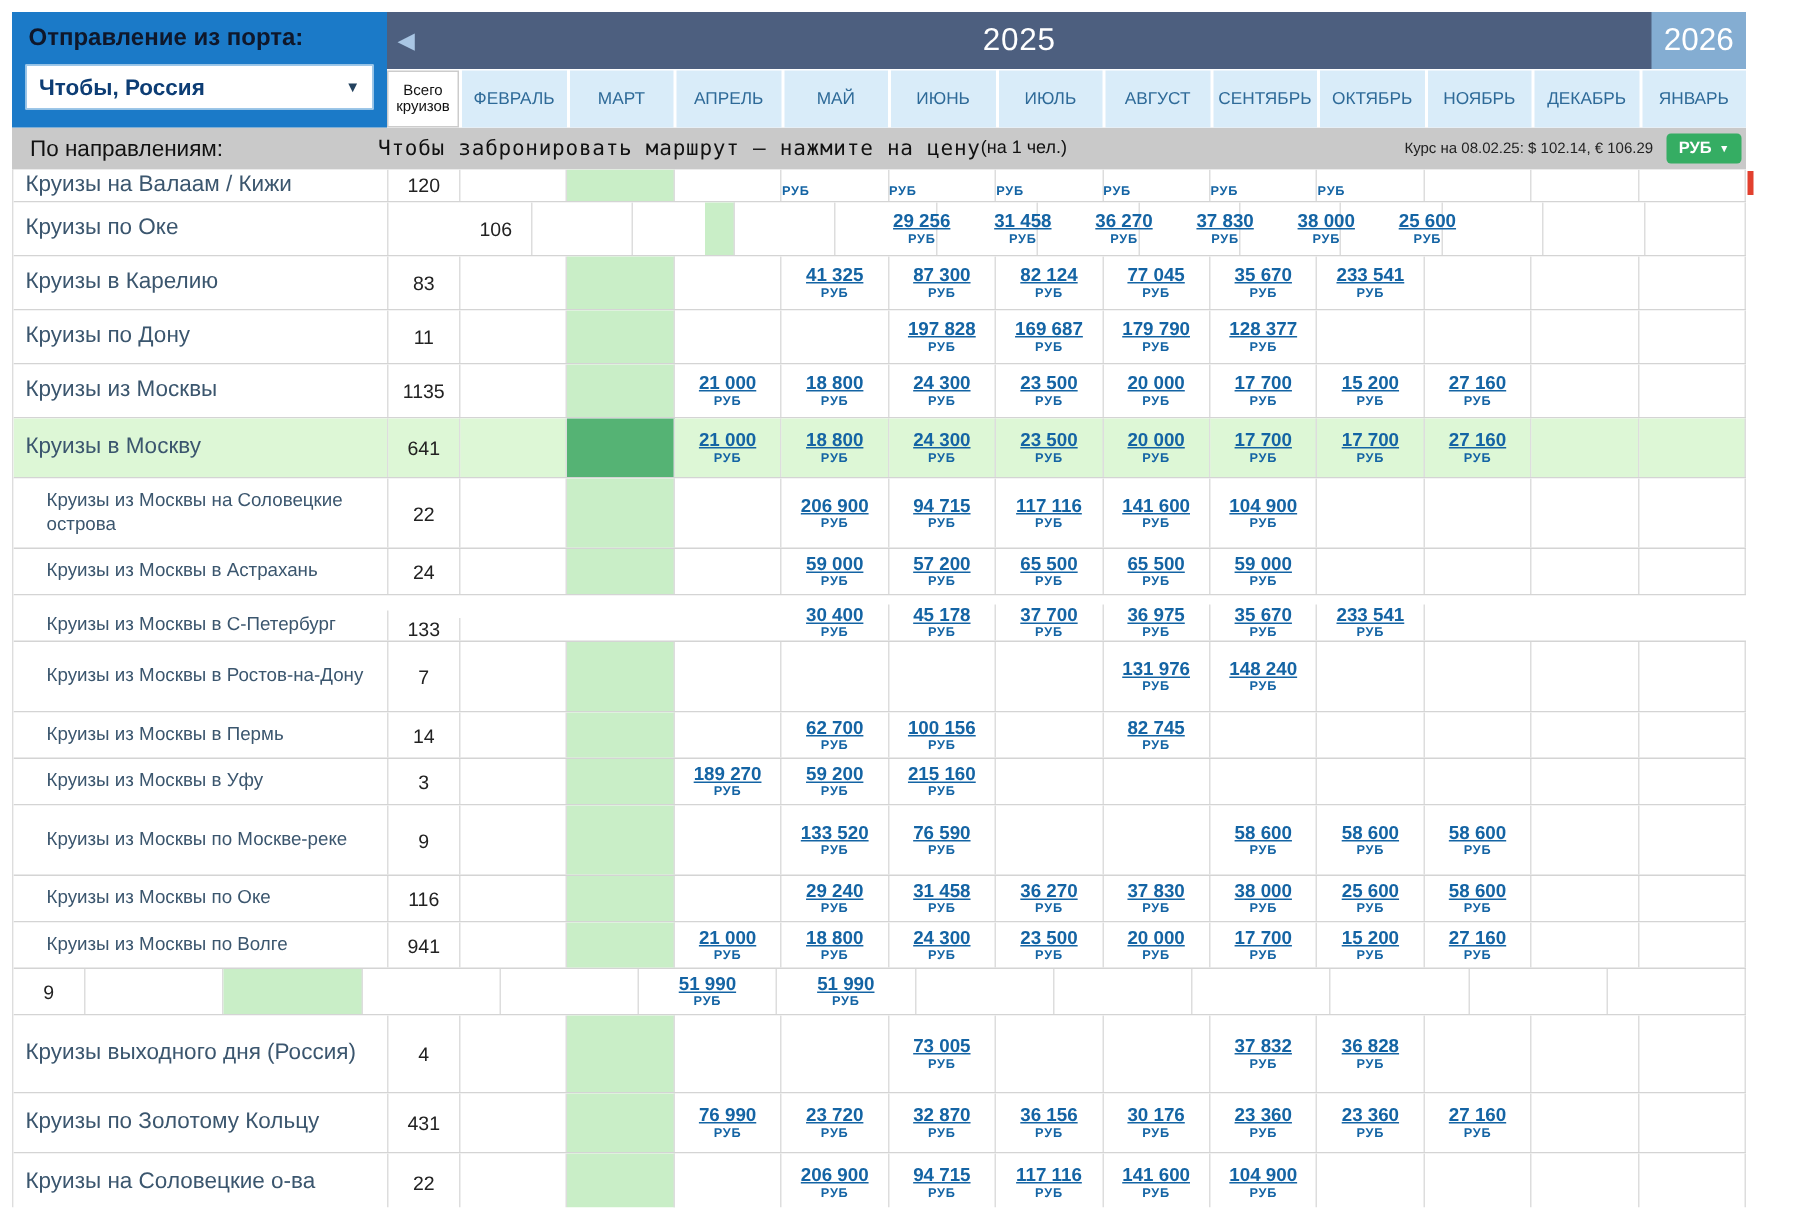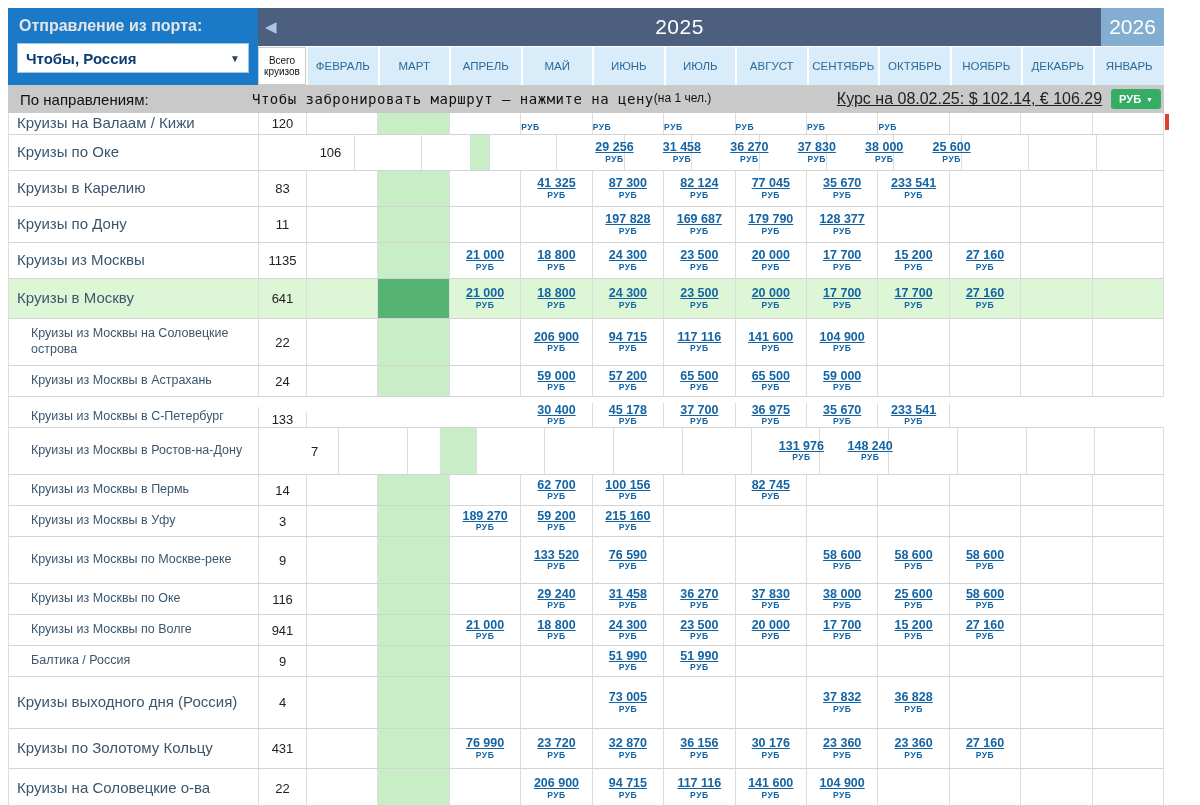--- a/index.html
+++ b/index.html
@@ -6,21 +6,21 @@
   html, body { background: #fff; }
   body {
     width: 1200px; height: 805px; overflow: hidden;
     font-family: "Liberation Sans", sans-serif;
   }
   .page { position: relative; margin: 8px 0 0 8px; width: 1156px; }
 
   
   .top { display: flex; height: 77px; }
   .port-box { width: 250px; background: var(--brand-blue, #1b7ac8); padding: 7px 9px 0 9px; }
-  .port-label { color: #e5e5e5; font-size: 16px; font-weight: bold; margin: 2px 0 8px 2px; white-space: nowrap; }
+  .port-label { color: #0f172a; font-size: 16px; font-weight: bold; margin: 2px 0 8px 2px; white-space: nowrap; }
   .port-select {
     background: #fff; border: 1px solid #9ec7e8; height: 30px;
     display: flex; align-items: center; justify-content: space-between;
     padding: 0 8px; font-weight: bold; color: #0d3d74; font-size: 15px; cursor: pointer;
   }
   .port-select .caret { font-size: 10px; color: #24425f; }
 
   .right-top { flex: 1; display: flex; flex-direction: column; }
   .year-bar { height: 38px; background: var(--year-bar, #4d5f7f); display: flex; align-items: center; position: relative; }
   .year-arrow { color: #a9c6e4; font-size: 15px; margin-left: 7px; cursor: pointer; z-index: 2; }
@@ -42,21 +42,21 @@
     white-space: nowrap;
   }
 
   
   .gray-bar { height: 28px; background: var(--gray-bar, #c9c9c9); display: flex; align-items: center; }
   .gb-left { width: 244px; padding-left: 12px; font-size: 15px; color: #111; white-space: nowrap; }
   .gb-center { display: flex; align-items: flex-start; white-space: nowrap; }
   .gb-hint { font-family: "DejaVu Sans Mono", monospace; font-size: 14px; color: #111; letter-spacing: .5px; }
   .gb-note { font-size: 12px; color: #111; margin-left: 0; }
   .gb-right { margin-left: auto; display: flex; align-items: center; gap: 9px; padding-right: 3px; }
-  .gb-exchange { font-size: 16px; color: #222; white-space: nowrap; text-decoration: underline; }
+  .gb-exchange { font-size: 10px; color: #222; white-space: nowrap; }
   .cur-btn {
     background: var(--currency-green, #35ad63); color: #fff; font-size: 11px; font-weight: bold;
     padding: 4px 8px; border-radius: 3px; display: flex; align-items: center; gap: 5px; cursor: pointer;
   }
   .cur-btn .caret { font-size: 7px; }
 
   
   .table-wrap { position: relative; }
   .table { height: 692px; overflow: hidden; border-left: 1px solid #ddd; }
   .trow { display: flex; border-bottom: 1px solid #d4d4d4; background: #fff; }
@@ -427,21 +427,21 @@
             <span class="r">РУБ</span>
           </div>
           <div class="cell price">
             <span class="p">233 541</span>
             <span class="r">РУБ</span>
           </div>
           <div class="cell price"></div>
           <div class="cell price"></div>
           <div class="cell price"></div>
         </div>
-        <div class="trow sub" style="height: 47px; gap: 32px;">
+        <div class="trow sub" style="height: 47px;">
           <div class="cell name">Круизы из Москвы в Ростов-на-Дону</div>
           <div class="cell count">7</div>
           <div class="cell price"></div>
           <div class="cell price mart"></div>
           <div class="cell price"></div>
           <div class="cell price"></div>
           <div class="cell price"></div>
           <div class="cell price"></div>
           <div class="cell price">
             <span class="p">131 976</span>
@@ -608,21 +608,20 @@
             <span class="r">РУБ</span>
           </div>
           <div class="cell price">
             <span class="p">27 160</span>
             <span class="r">РУБ</span>
           </div>
           <div class="cell price"></div>
           <div class="cell price"></div>
         </div>
         <div class="trow sub" style="height: 31px;">
-          <div class="cell name">Балтика / Россия</div>
           <div class="cell count">9</div>
           <div class="cell price"></div>
           <div class="cell price mart"></div>
           <div class="cell price"></div>
           <div class="cell price"></div>
           <div class="cell price">
             <span class="p">51 990</span>
             <span class="r">РУБ</span>
           </div>
           <div class="cell price">

